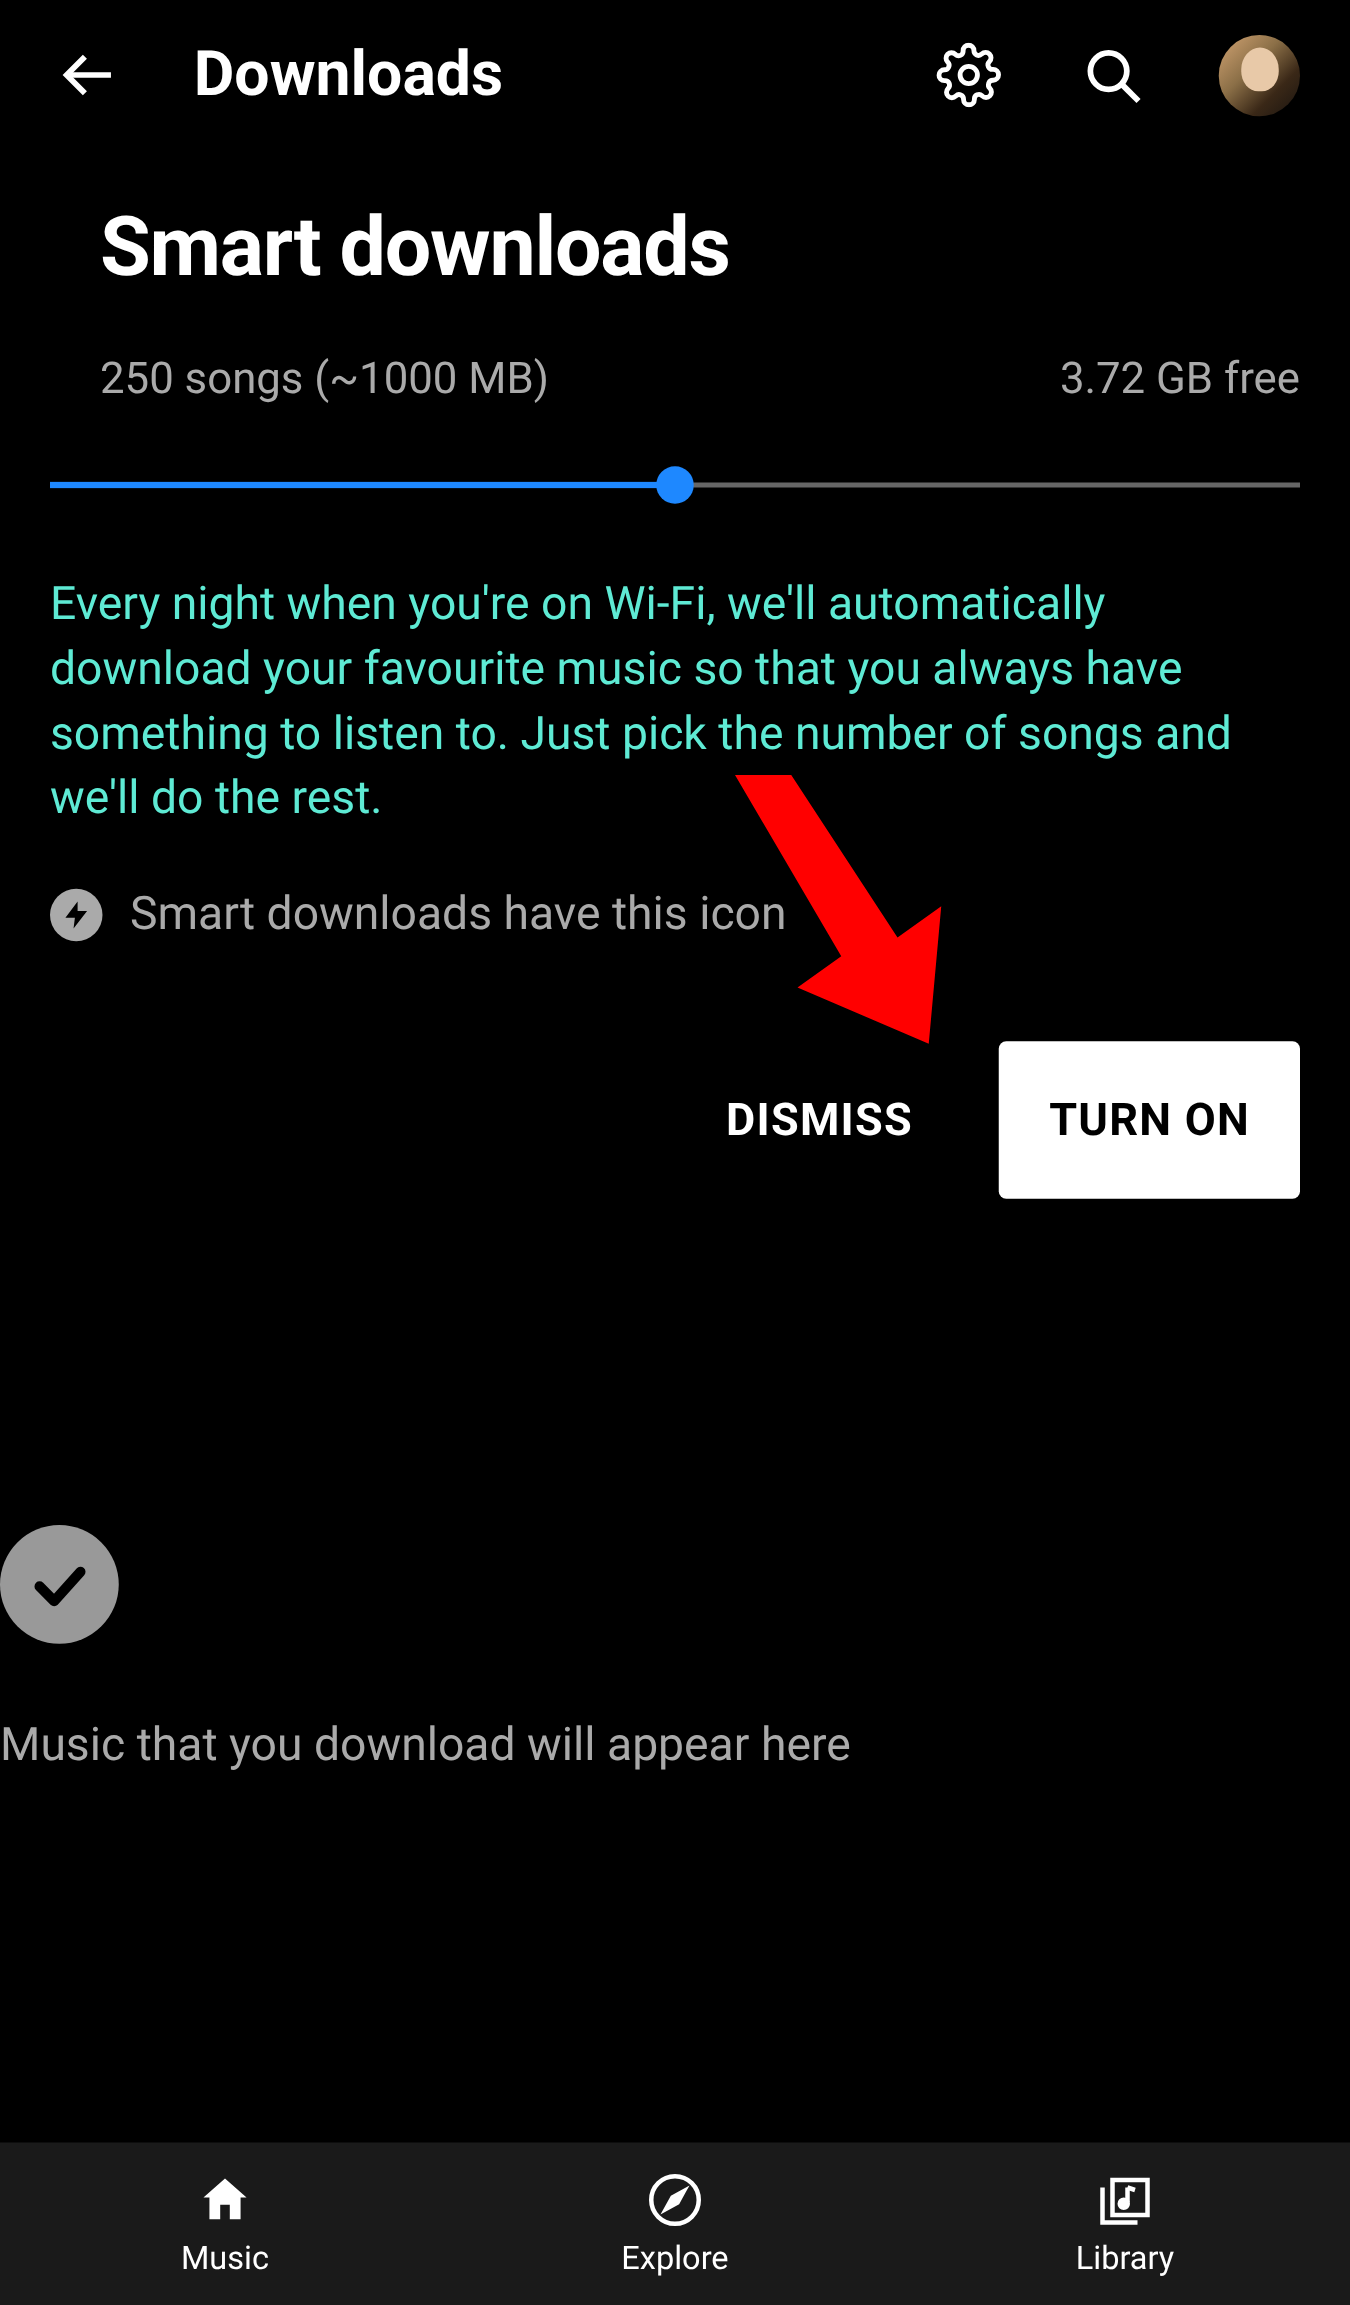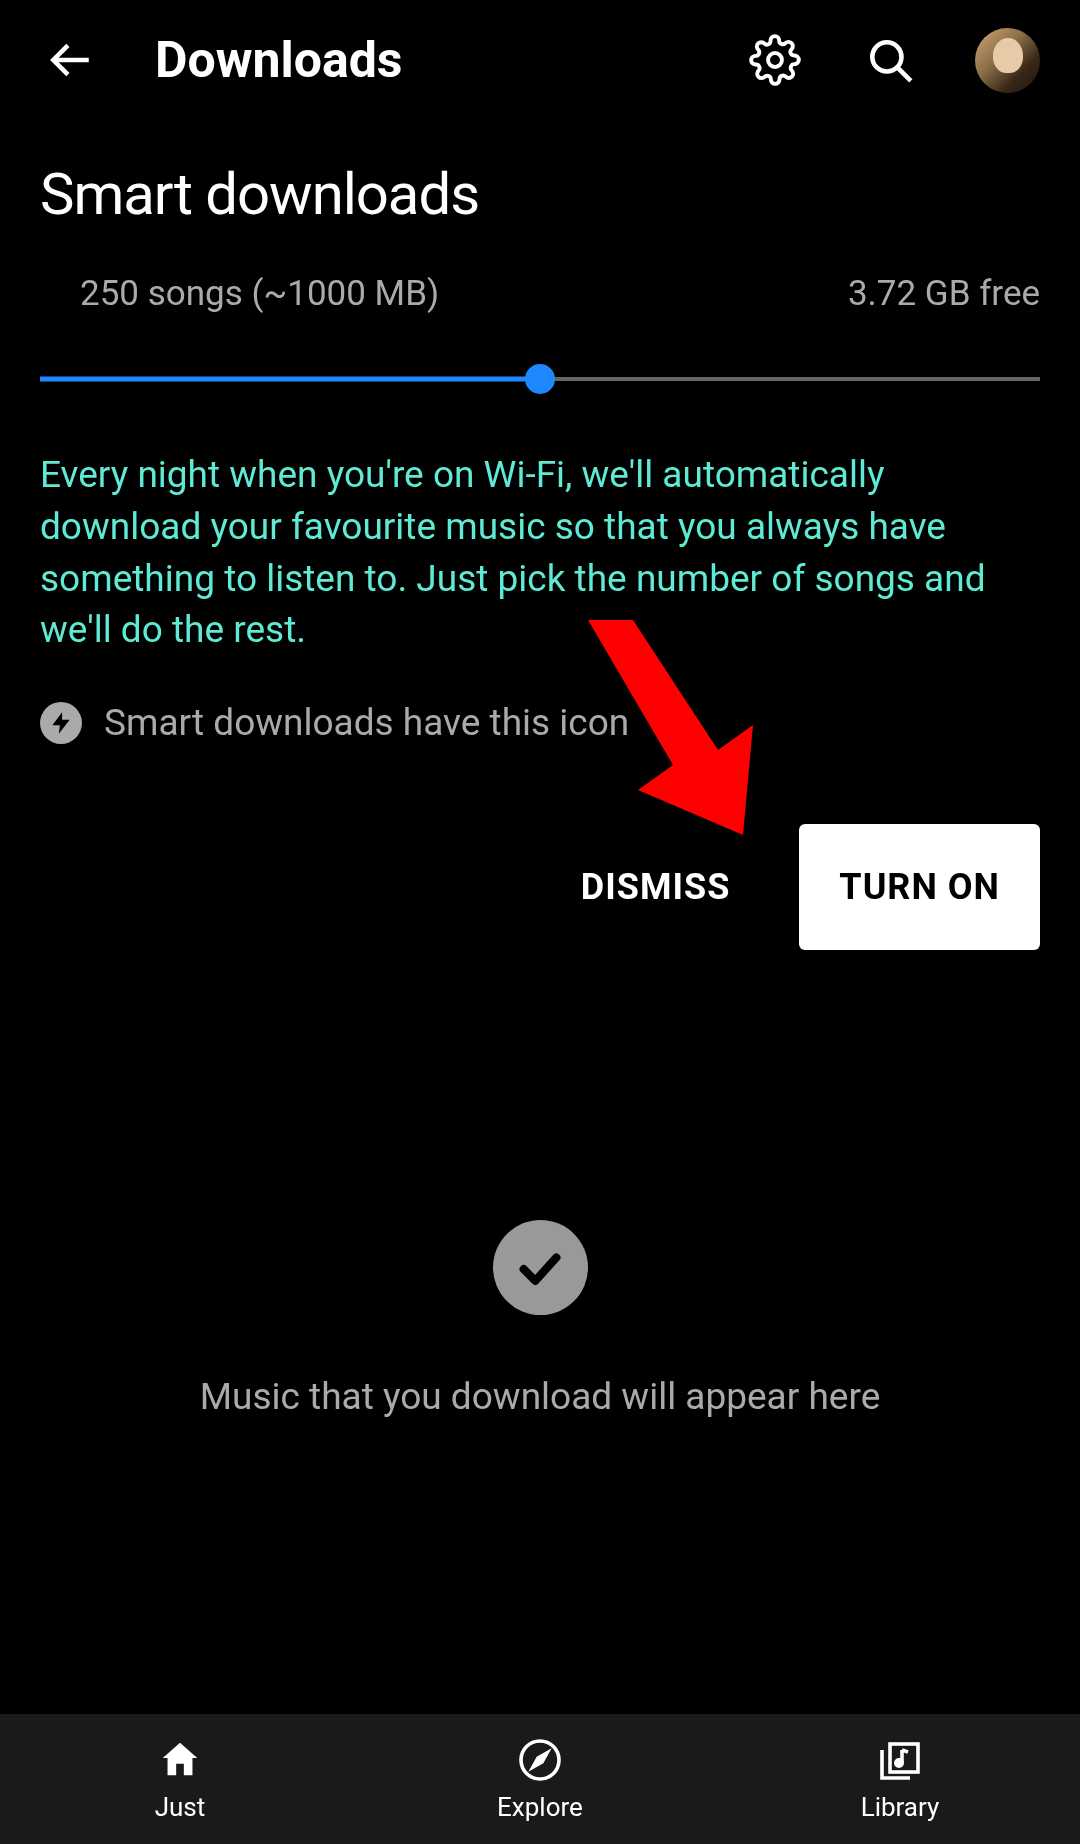--- a/index.html
+++ b/index.html
@@ -62,24 +62,25 @@
       left: 18px;
       width: 30px;
       height: 35px;
       background: #e8c9a8;
       border-radius: 50% 50% 45% 45%;
     }
     .content {
       padding: 40px;
     }
     .heading {
-      font-size: 58px;
-      font-weight: 400;
+      font-size: 66px;
+      font-weight: 700;
       letter-spacing: -1px;
       margin-bottom: 45px;
+      margin-left: 40px;
     }
     .info-row {
       display: flex;
       justify-content: space-between;
       align-items: center;
       font-size: 35px;
       color: #aaa;
       margin-bottom: 50px;
       margin-left: 40px;
     }
@@ -162,21 +163,21 @@
       border-radius: 6px;
       letter-spacing: 1px;
     }
     .empty-state {
       position: absolute;
       top: 1220px;
       left: 0;
       right: 0;
       display: flex;
       flex-direction: column;
-      align-items: center;
+      align-items: flex-start;
       gap: 60px;
     }
     .check-circle {
       width: 95px;
       height: 95px;
       background: #999;
       border-radius: 50%;
       display: flex;
       align-items: center;
       justify-content: center;
@@ -292,21 +293,21 @@
   <polygon fill="#ff0000" points="0,0 45,0 130,130 165,105 155,215 50,170 85,145"></polygon>
 </svg>
 
 <div class="bottom-nav">
   <div class="nav-item">
     <div class="nav-icon">
       <svg width="46" height="46" viewBox="0 0 24 24" fill="#fff">
         <path d="M12 3 L3 11 L5.5 11 L5.5 20 L10 20 L10 14 L14 14 L14 20 L18.5 20 L18.5 11 L21 11 Z"></path>
       </svg>
     </div>
-    <span class="nav-label">Just</span>
+    <span class="nav-label">Music</span>
   </div>
   <div class="nav-item">
     <div class="nav-icon">
       <svg width="48" height="48" viewBox="0 0 24 24" fill="none" stroke="#fff" stroke-width="1.8">
         <circle cx="12" cy="12" r="9.5"></circle>
         <polygon points="15.5,8.5 13,13 8.5,15.5 11,11" fill="#fff"></polygon>
       </svg>
     </div>
     <span class="nav-label">Explore</span>
   </div>

